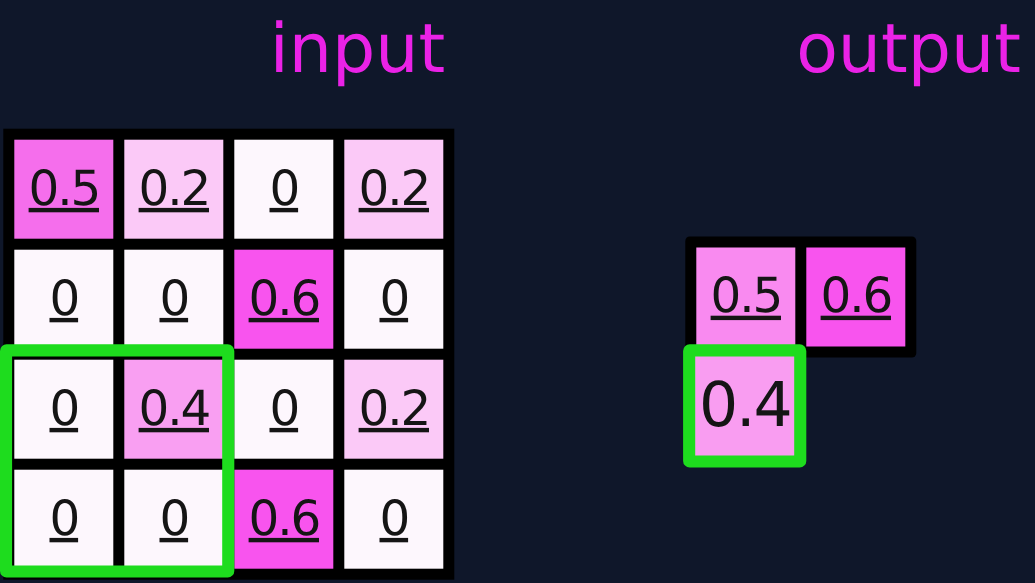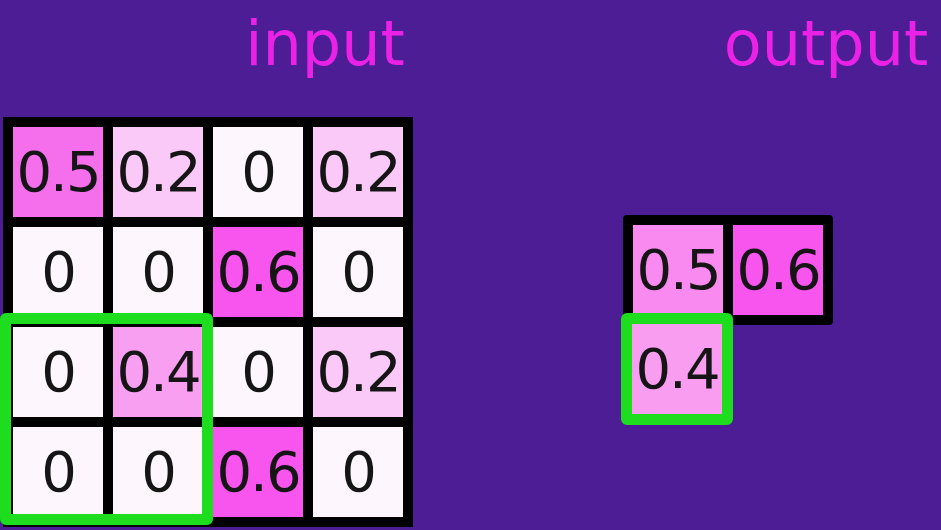--- a/index.html
+++ b/index.html
@@ -41,23 +41,24 @@
     display: grid;
     grid-template-columns: repeat(2, 90px);
     grid-template-rows: 90px;
     gap: 10px;
     border-radius: 4px;
   }
   .cell {
     display: flex;
     align-items: center;
     justify-content: center;
-    font-size: 56px;
+    font-size: 44px;
     line-height: 1;
     letter-spacing: -2px;
+    text-decoration: underline;
   }
   .ocell-new {
     position: absolute;
     left: 621px; top: 313px;
     width: 112px; height: 112px;
     box-sizing: border-box;
     border: 11px solid transparent;
     border-radius: 6px;
     display: flex;
     align-items: center;
@@ -74,21 +75,21 @@
     border: 11px solid transparent;
     border-radius: 6px;
     background: transparent;
     pointer-events: none;
     z-index: 2;
   }
 </style>
 </head>
 <body>
 
-<div class="canvas" style="background-color: #4c1d95;">
+<div class="canvas" style="background-color: #0f172a;">
 
   <div class="label label-input" style="color: rgb(234, 34, 230);">input</div>
   <div class="label label-output" style="color: rgb(234, 34, 230);">output</div>
 
   <div class="igrid" style="background-color: rgb(0, 0, 0); color: rgb(21, 21, 21);">
     <div class="cell" style="background-color: rgb(245, 110, 236);">0.5</div>
     <div class="cell" style="background-color: rgb(251, 201, 247);">0.2</div>
     <div class="cell" style="background-color: rgb(253, 247, 253);">0</div>
     <div class="cell" style="background-color: rgb(251, 201, 247);">0.2</div>
     <div class="cell" style="background-color: rgb(253, 247, 253);">0</div>

